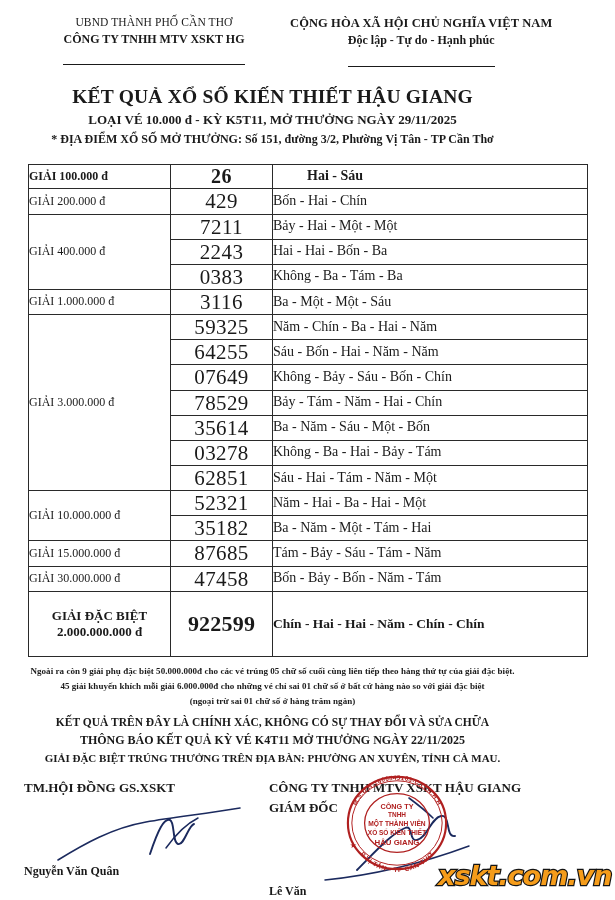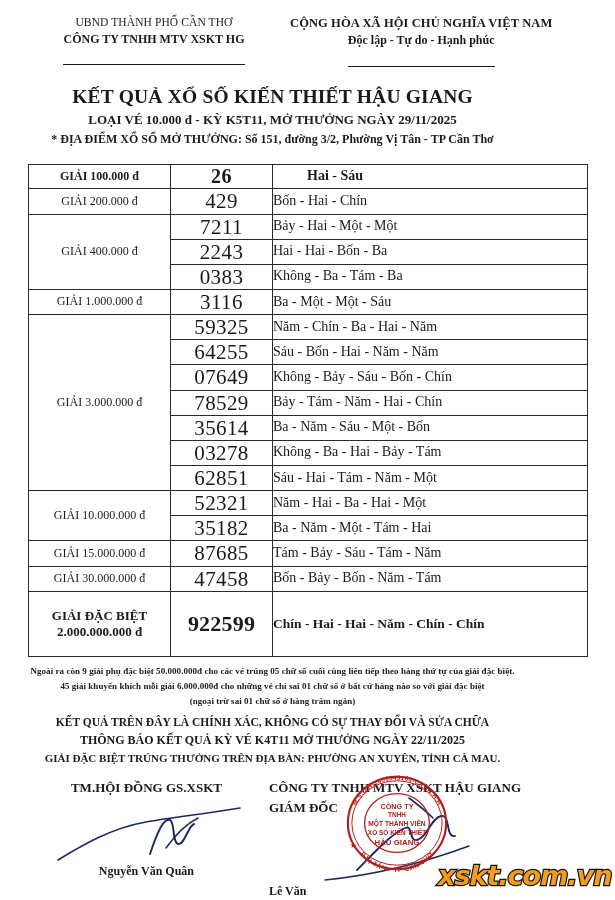--- a/index.html
+++ b/index.html
@@ -103,21 +103,20 @@
   }
   .col-tier  { width: 142px; }
   .col-num   { width: 102px; }
   .col-words { width: 315px; }
 
   .tier-cell {
     font-size: 12px;
     padding: 2px 4px 2px 8px;
     line-height: 1.3;
     white-space: nowrap;
-    text-align: center;
   }
   .num-cell {
     font-size: 21px;
     text-align: center;
     padding: 1px 6px 2px 6px;
     line-height: 1.15;
     letter-spacing: .4px;
   }
   .words-cell {
     font-size: 14px;
@@ -179,21 +178,21 @@
   }
 
   
   .sign-row {
     display: flex;
     margin-top: 10px;
     padding: 0 24px;
   }
   .sign-left {
     width: 278px;
-    text-align: center;
+    text-align: left;
     position: relative;
   }
   .sign-right {
     flex: 1 1 auto;
     text-align: left;
     position: relative;
   }
   .sign-title {
     font-size: 13px;
     font-weight: bold;

